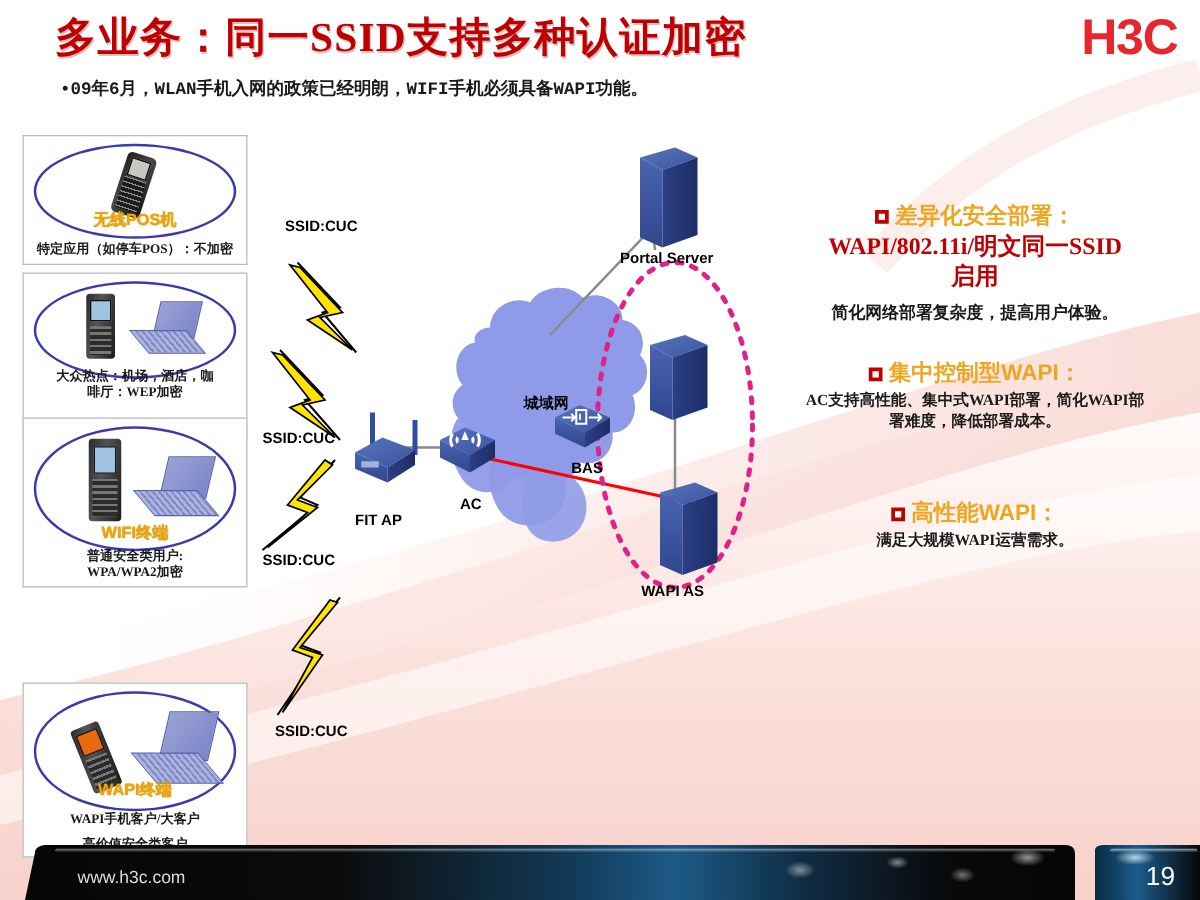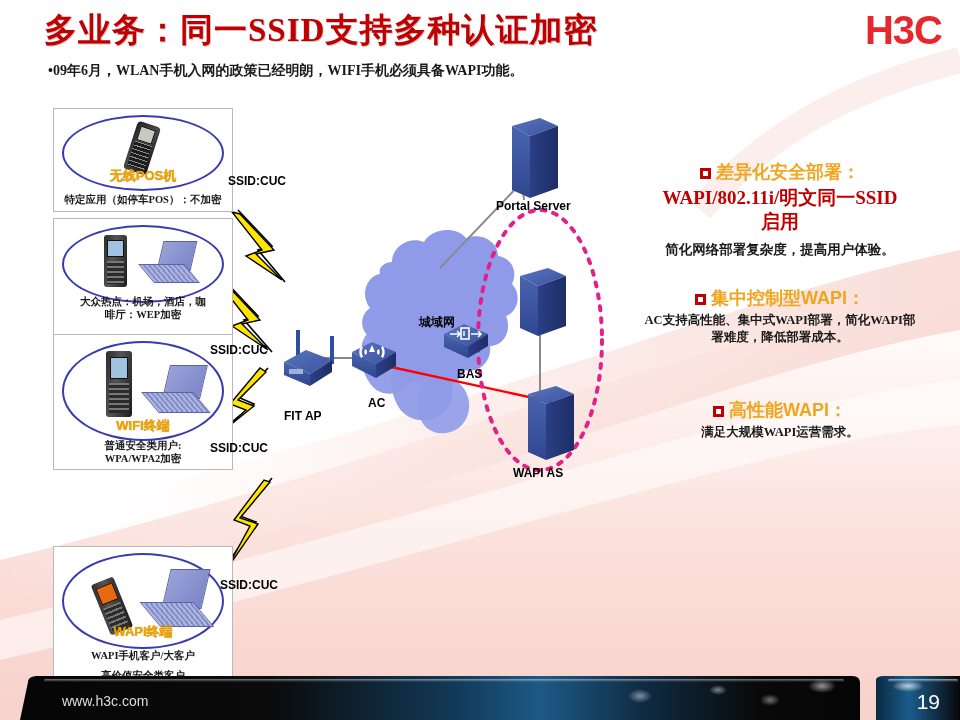--- a/index.html
+++ b/index.html
@@ -20,30 +20,29 @@
     z-index:5;
   }
   #h3c-logo{
     position:absolute;right:18px;top:8px;
     font-family:"Liberation Sans", sans-serif;
     font-size:40px;font-weight:bold;color:#e8272c;
     letter-spacing:-1px;z-index:5;
   }
   #subtitle{
     position:absolute;left:48px;top:62px;
-    font-family:Liberation Serif, serif;
+    font-family:Liberation Mono, monospace;
     font-size:14px;font-weight:bold;color:#1a1a1a;
     white-space:nowrap;z-index:5;
   }
   
   .dev-box{
     position:absolute;left:18px;width:180px;
     border:1px solid #b9b9b9;background:#ffffff;z-index:4;
     box-sizing:border-box;
-    margin-left:35px;
   }
   .dev-ellipse{
     position:absolute;left:8px;right:8px;top:6px;
     border:2px solid #3a3ab0;border-radius:50%;
   }
   .dev-title{
     position:absolute;width:100%;text-align:center;
     font-size:13px;font-weight:bold;color:#f0a500;
     text-shadow:0 0 1px #b07800;
   }

